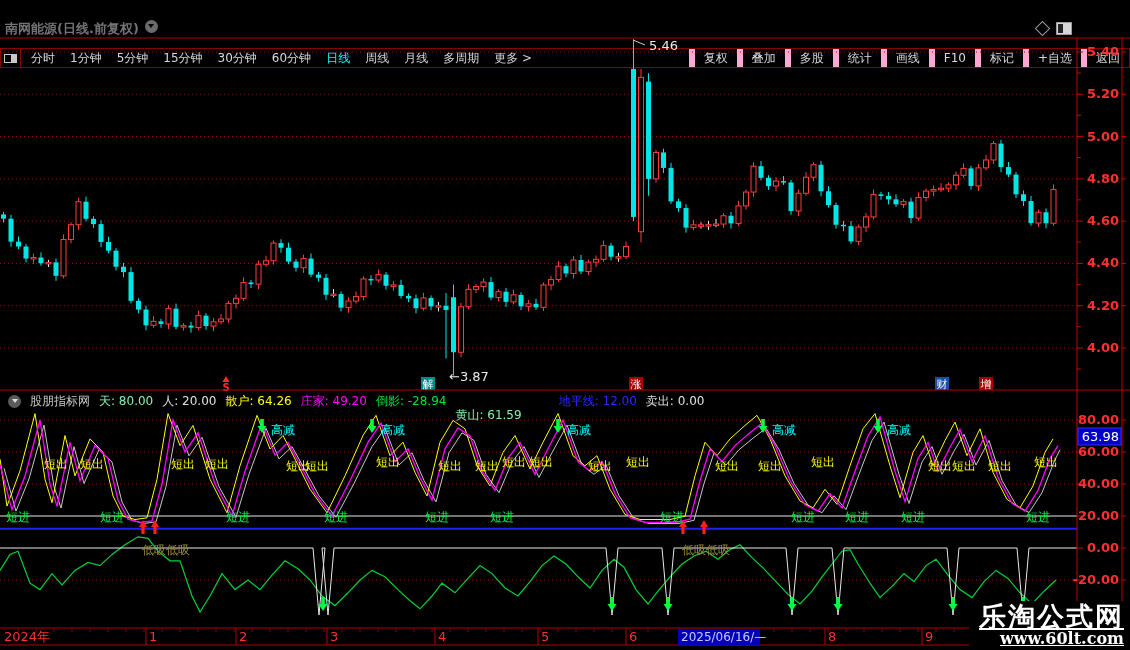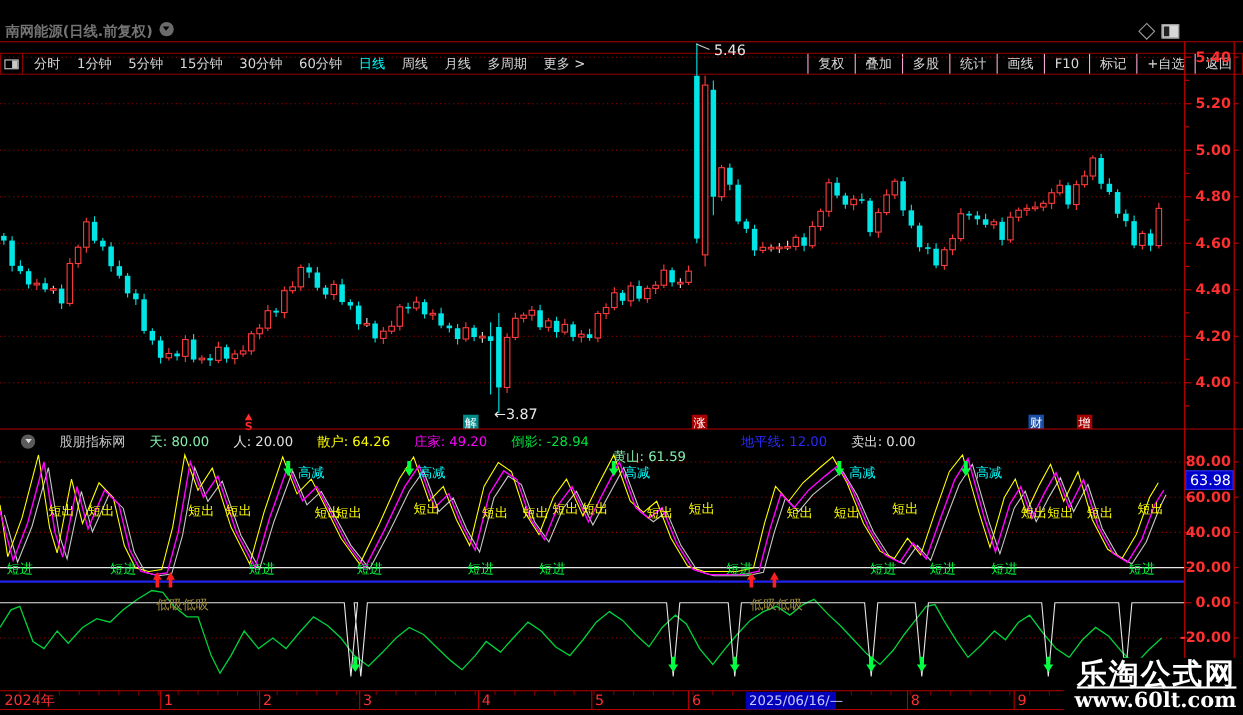--- a/index.html
+++ b/index.html
@@ -8,42 +8,42 @@
   
   #topbar{position:absolute;left:0;top:0;width:1128px;height:18px;border:1px solid #8a0000;
           display:flex;align-items:center;font-size:12px;color:#d8d8d8;background:#000;margin-top:48px;}
   #tb-iconbox{width:19px;height:18px;border-right:1px solid #8a0000;display:flex;align-items:center;justify-content:center;flex:0 0 auto;}
   .panel-icon{width:13px;height:9px;border:1px solid #c8c8c8;box-sizing:border-box;position:relative;}
   .panel-icon::after{content:"";position:absolute;right:0;top:0;width:5px;height:100%;background:#c8c8c8;}
   #tb-left{display:flex;gap:15px;padding-left:10px;flex:1 1 auto;white-space:nowrap;}
   #tb-left .tb-item{cursor:default;}
   #tb-left .tb-item.active{color:#00ffff;}
   #tb-right{display:flex;flex:0 0 auto;height:18px;align-items:center;}
-  #tb-right .tb-item{padding:0 9px;height:18px;line-height:18px;border-left:1px solid #f9a8d4;}
+  #tb-right .tb-item{padding:0 9px;height:18px;line-height:18px;border-left:6px solid #f9a8d4;}
   
   #titlebar{position:absolute;left:0;top:20px;width:1130px;height:17px;display:flex;align-items:flex-start;
             font-size:13px;color:#737373;background:#000;font-weight:bold;}
   #title-text{padding-left:5px;}
   .chev-circle{width:13px;height:13px;border-radius:50%;background:#6b6b6b;margin-left:6px;position:relative;flex:0 0 auto;}
   .chev-circle::after{content:"";position:absolute;left:3.5px;top:4px;border:3px solid transparent;border-top:4px solid #000;}
   #title-icons{position:absolute;right:58px;top:2px;display:flex;gap:8px;align-items:center;}
   .diamond-icon{width:9px;height:9px;border:1px solid #9a9a9a;transform:rotate(45deg);}
   .split-icon{width:14px;height:11px;border:1px solid #9a9a9a;position:relative;background:#d8d8d8;}
   .split-icon::after{content:"";position:absolute;left:1px;top:1px;width:5px;height:9px;background:#222;}
   
   #ind-header{position:absolute;left:0;top:392px;width:1075px;height:18px;display:flex;align-items:center;
-              gap:22px;font-size:12px;padding-left:19px;white-space:nowrap;background:transparent;}
+              gap:9px;font-size:12px;padding-left:8px;white-space:nowrap;background:transparent;}
   #ind-header .hv{font-weight:normal;}
   .circ-icon{width:13px;height:13px;border-radius:50%;background:#5a5a5a;position:relative;flex:0 0 auto;}
   .circ-icon::after{content:"";position:absolute;left:3.5px;top:4px;border:3px solid transparent;border-top:4px solid #ddd;}
   
   #watermark{position:absolute;right:2px;bottom:0;background:#000;text-align:right;z-index:30;
              padding:2px 4px 3px 10px;color:#fff;line-height:1.02;}
   #wm1{font-size:27px;font-weight:bold;letter-spacing:2px;text-decoration:underline;}
-  #wm2{font-size:19px;font-weight:bold;font-family:"DejaVu Serif","Liberation Serif",serif;}
+  #wm2{font-size:16px;font-weight:bold;font-family:"DejaVu Serif","Liberation Serif",serif;text-decoration:underline;}
   svg text{font-family:"DejaVu Sans","Liberation Sans",sans-serif;}
 </style>
 </head>
 <body>
 
 <div id="app">
 
   <div id="topbar">
     <div id="tb-iconbox">
       <span class="panel-icon"></span>

